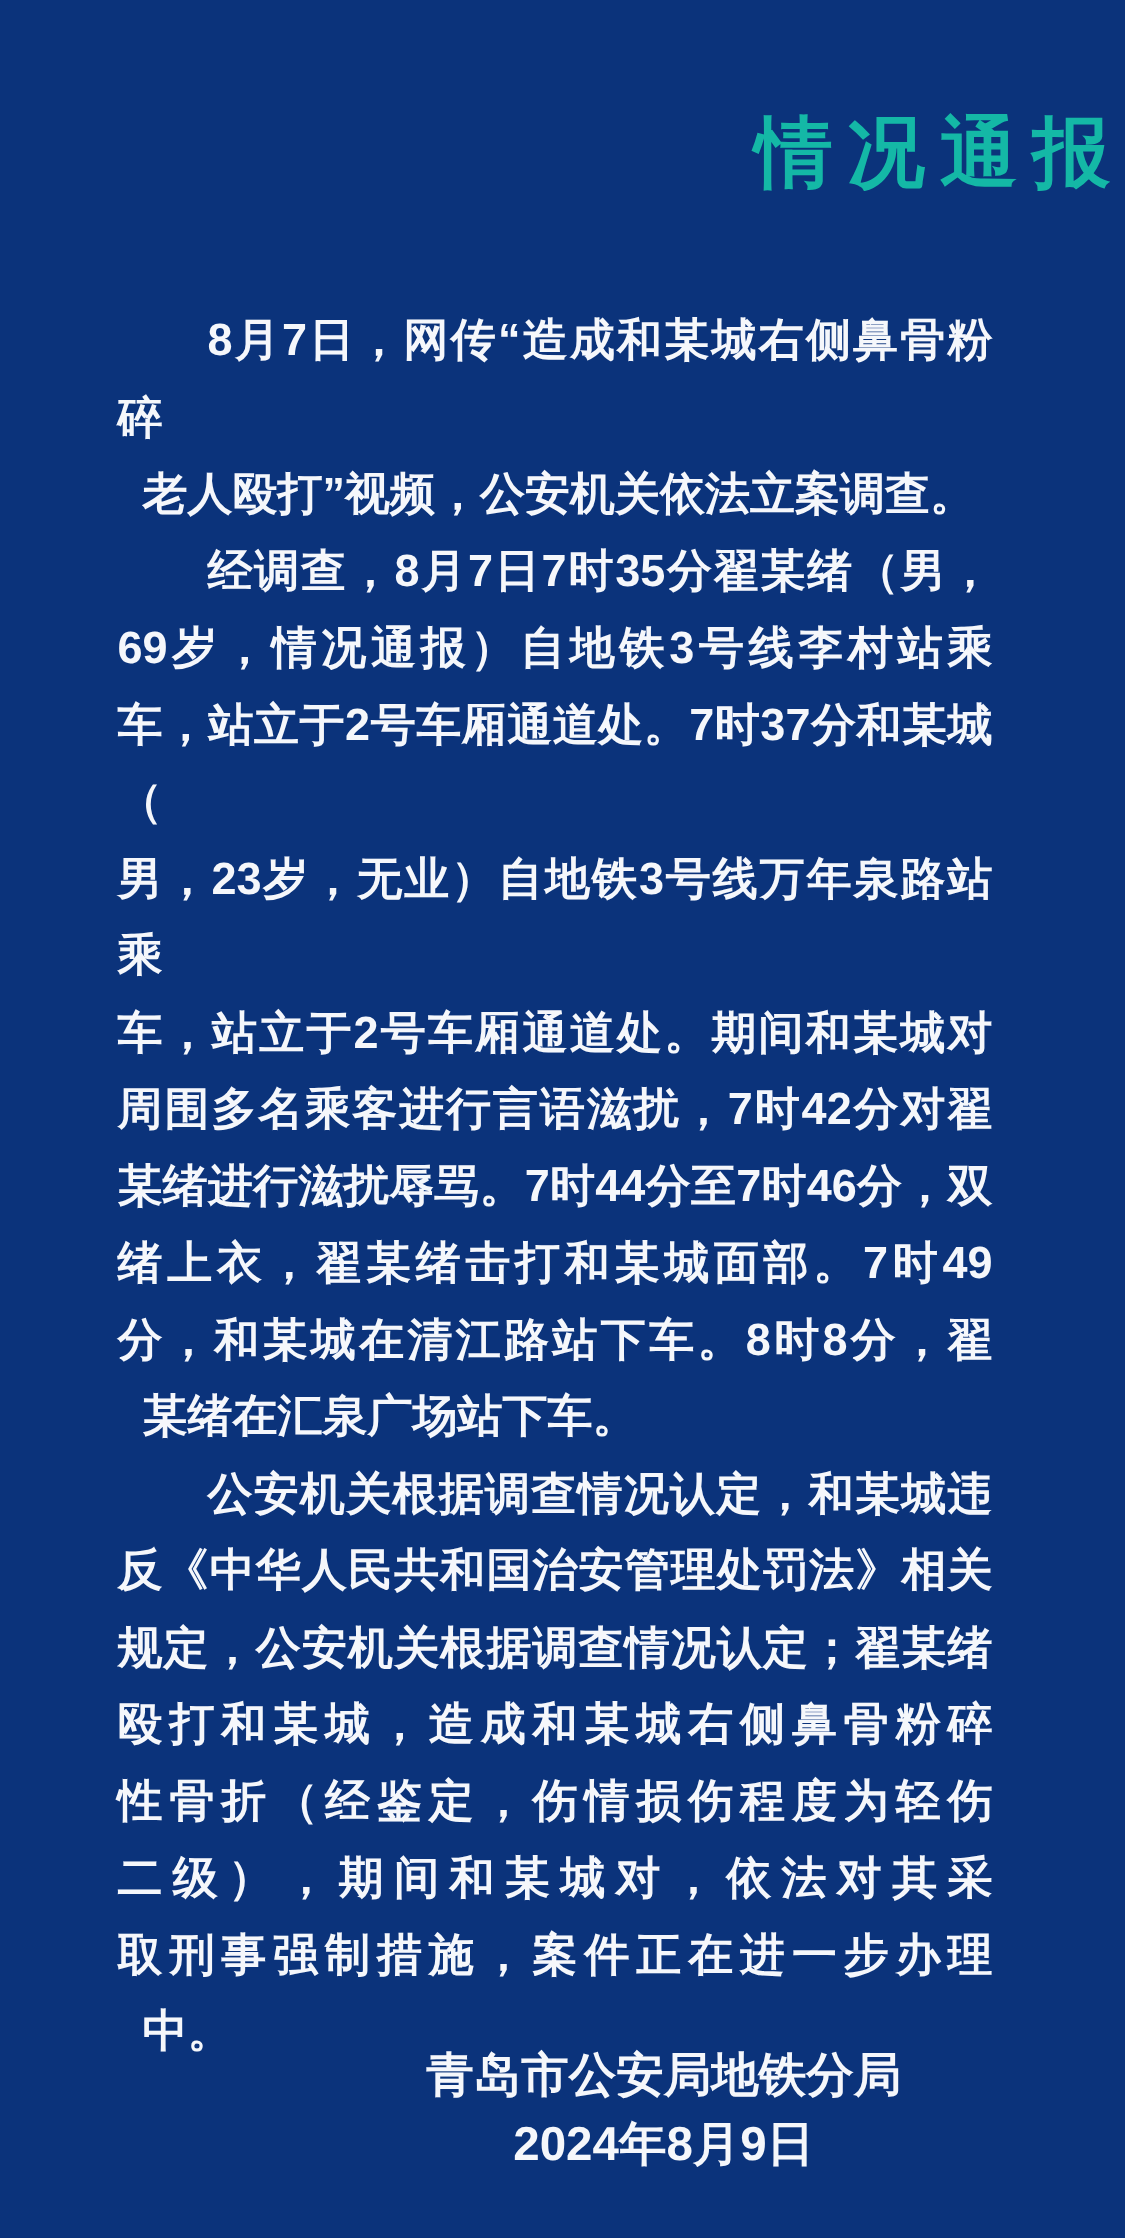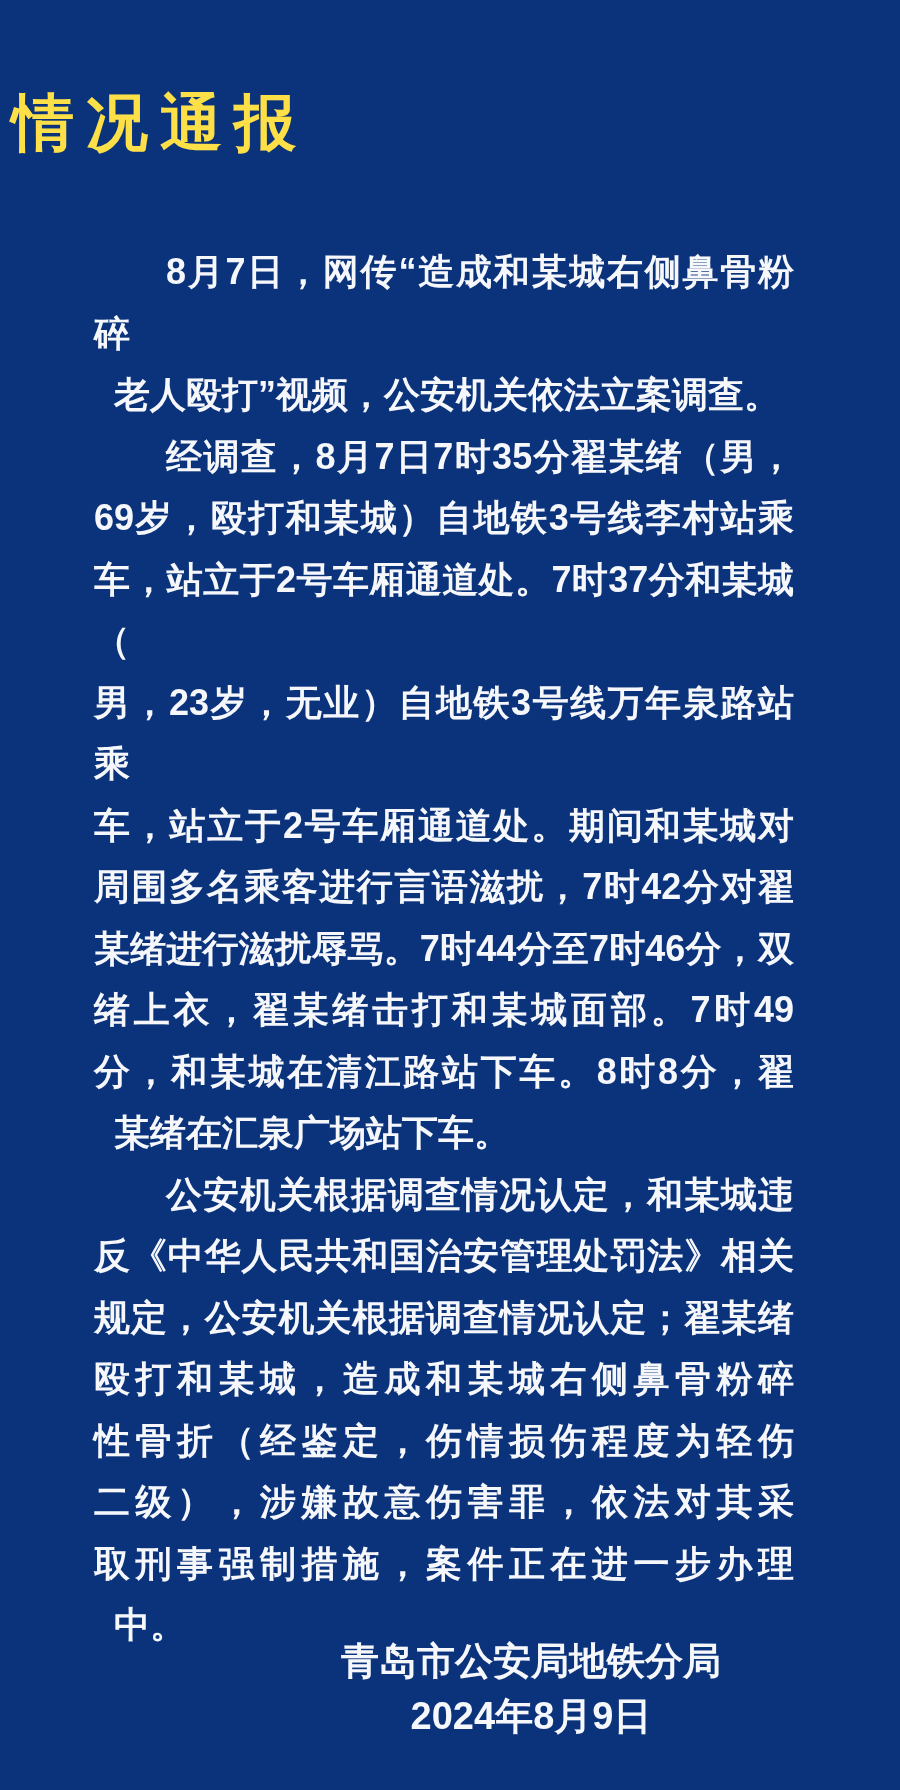--- a/index.html
+++ b/index.html
@@ -12,22 +12,22 @@
     background: #0b337b;
     position: relative;
     overflow: hidden;
     font-family: "Liberation Sans", "DejaVu Sans", sans-serif;
   }
   .notice-title {
     position: absolute;
     top: 80px;
     left: 0;
     right: 0;
-    text-align: left;
-    color: #fde047;
+    text-align: right;
+    color: #14b8a6;
     font-family: "Liberation Serif", "DejaVu Serif", serif;
     font-weight: 700;
     font-size: 62px;
     line-height: 86px;
     letter-spacing: 12px;
     padding-left: 12px; 
   }
   .notice-body {
     position: absolute;
     top: 241px;
@@ -65,35 +65,35 @@
 </style>
 </head>
 <body style="background: rgb(11, 51, 123);">
 
 <div class="notice-title">情况通报</div>
 
 <div class="notice-body">
     <div class="body-line para-start">8月7日，网传“造成和某城右侧鼻骨粉碎</div>
     <div class="body-line para-end">老人殴打”视频，公安机关依法立案调查。</div>
     <div class="body-line para-start">经调查，8月7日7时35分翟某绪（男，</div>
-    <div class="body-line">69岁，殴打和某城）自地铁3号线李村站乘</div>
+    <div class="body-line">69岁，情况通报）自地铁3号线李村站乘</div>
     <div class="body-line">车，站立于2号车厢通道处。7时37分和某城（</div>
     <div class="body-line">男，23岁，无业）自地铁3号线万年泉路站乘</div>
     <div class="body-line">车，站立于2号车厢通道处。期间和某城对</div>
     <div class="body-line">周围多名乘客进行言语滋扰，7时42分对翟</div>
     <div class="body-line">某绪进行滋扰辱骂。7时44分至7时46分，双</div>
     <div class="body-line">绪上衣，翟某绪击打和某城面部。7时49</div>
     <div class="body-line">分，和某城在清江路站下车。8时8分，翟</div>
     <div class="body-line para-end">某绪在汇泉广场站下车。</div>
     <div class="body-line para-start">公安机关根据调查情况认定，和某城违</div>
     <div class="body-line">反《中华人民共和国治安管理处罚法》相关</div>
     <div class="body-line">规定，公安机关根据调查情况认定；翟某绪</div>
     <div class="body-line">殴打和某城，造成和某城右侧鼻骨粉碎</div>
     <div class="body-line">性骨折（经鉴定，伤情损伤程度为轻伤</div>
-    <div class="body-line">二级），涉嫌故意伤害罪，依法对其采</div>
+    <div class="body-line">二级），期间和某城对，依法对其采</div>
     <div class="body-line">取刑事强制措施，案件正在进一步办理</div>
     <div class="body-line para-end">中。</div>
   </div>
 
 <div class="signature-block">
   <div>青岛市公安局地铁分局</div>
   <div>2024年8月9日</div>
 </div>
 
 </body></html>

